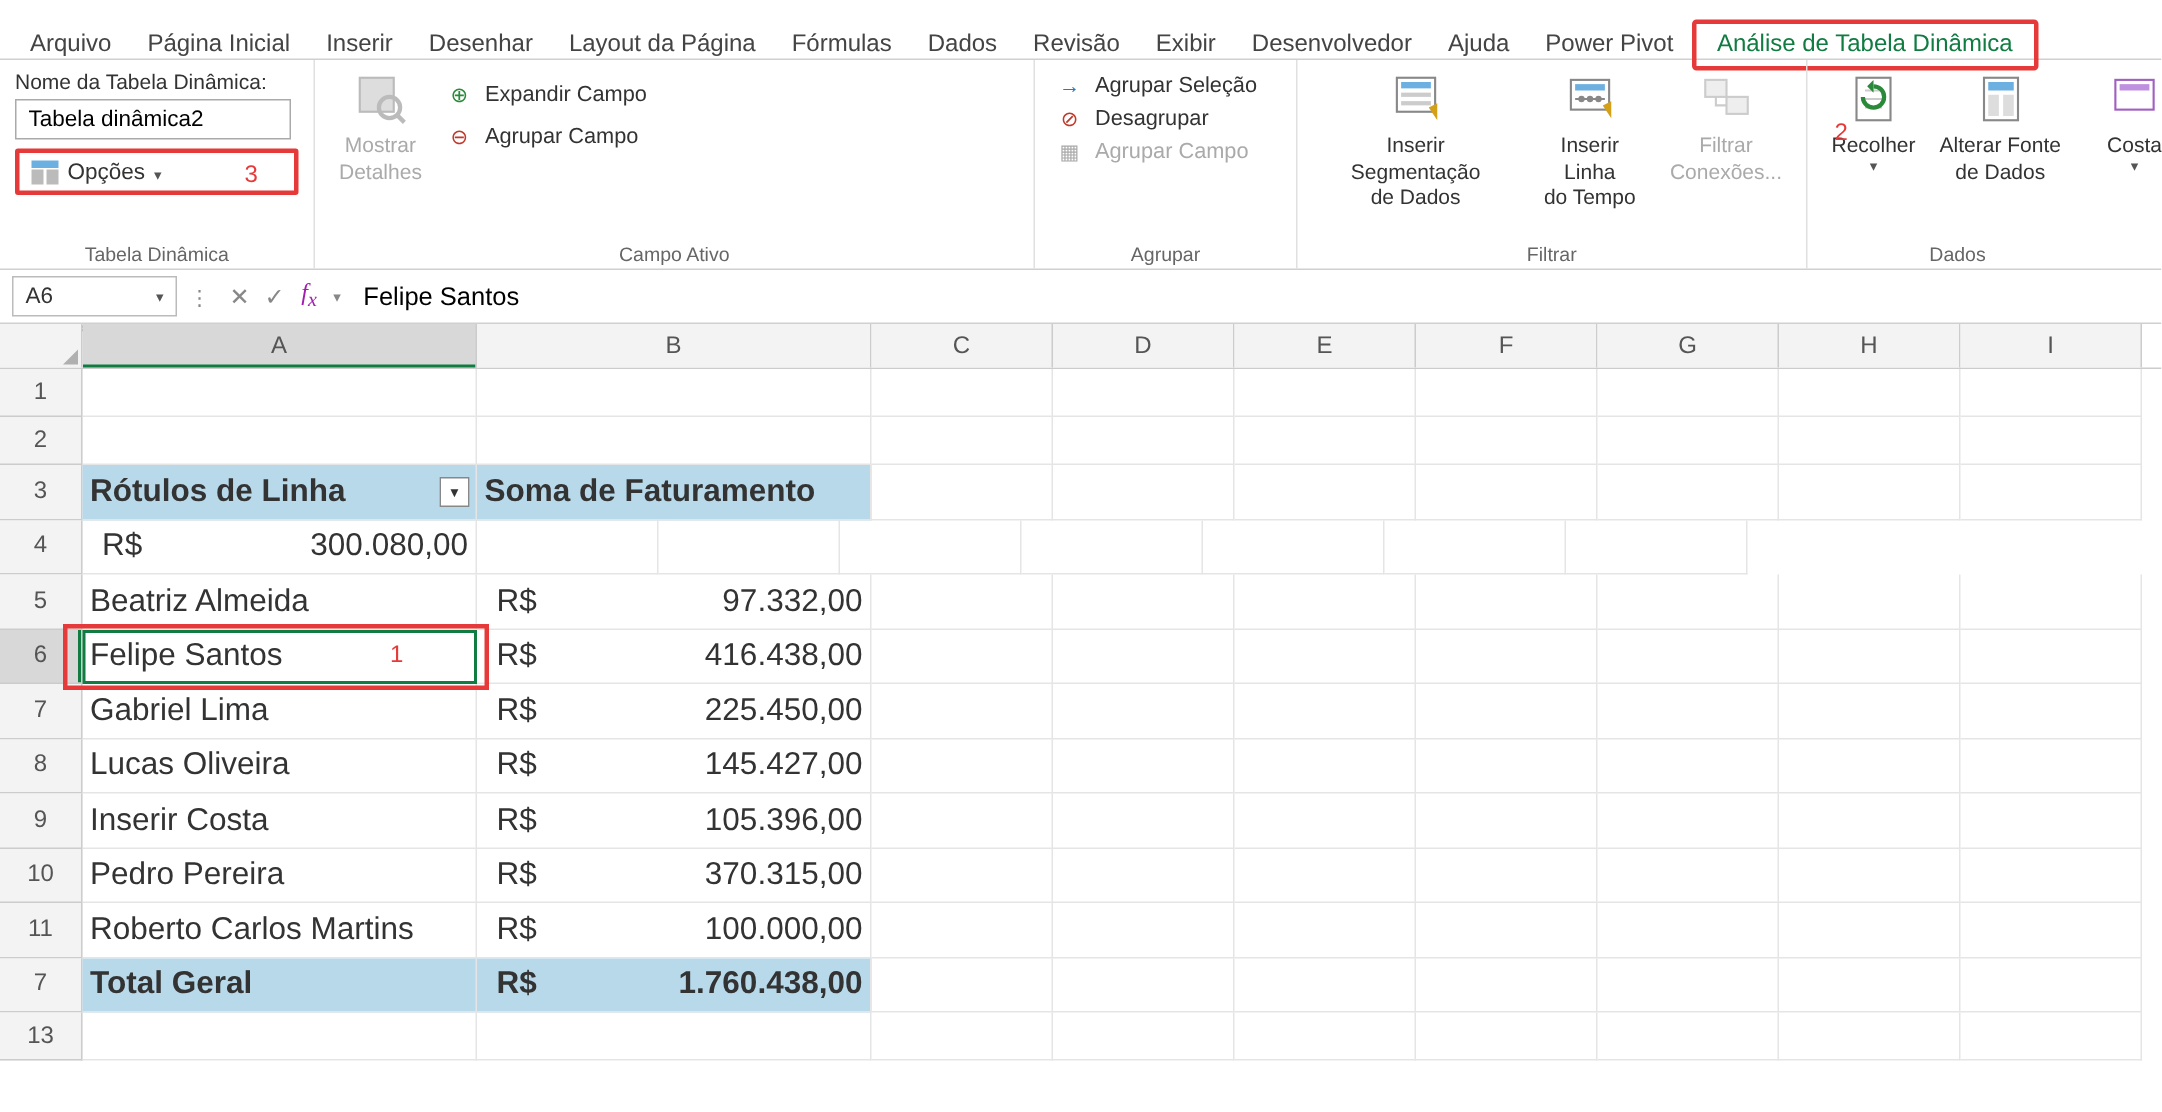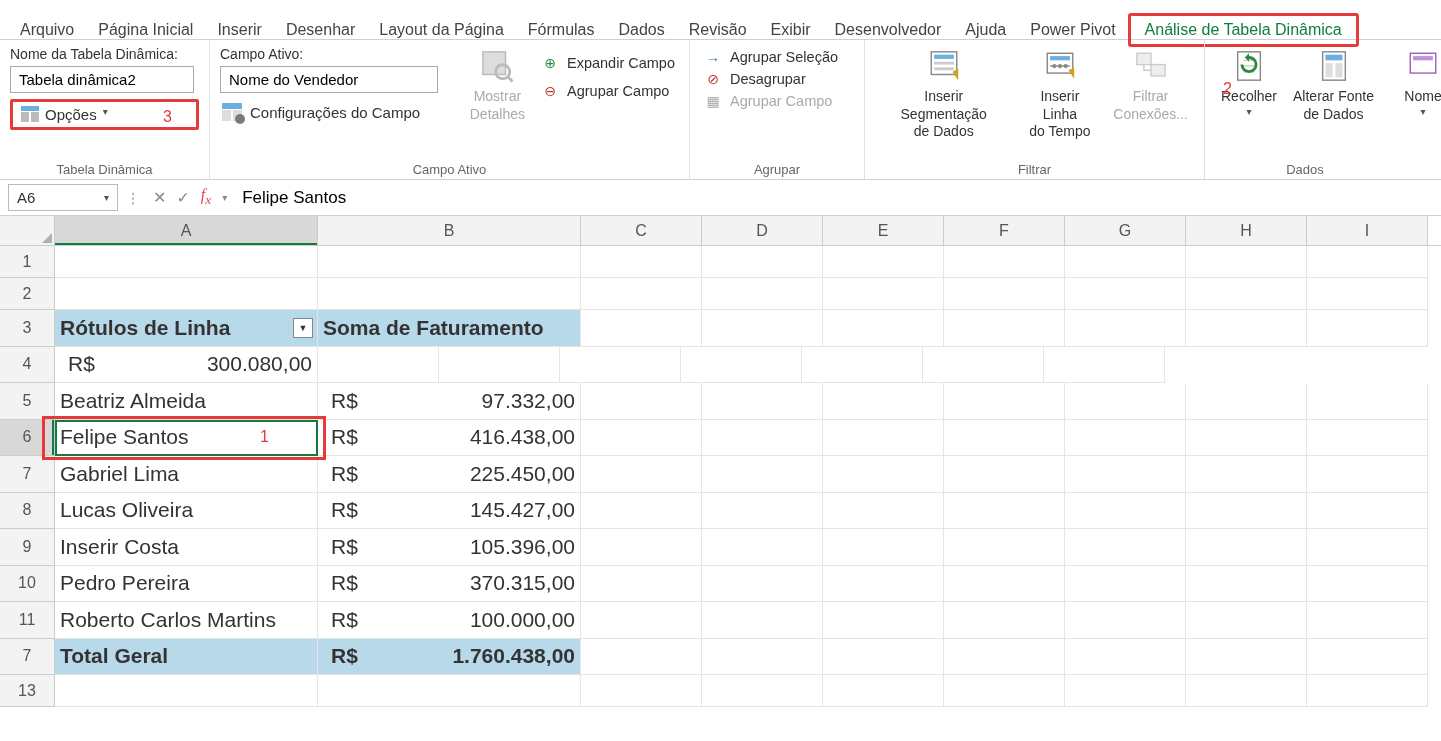--- a/index.html
+++ b/index.html
@@ -12,21 +12,21 @@
 
   
   .ribbon { display: flex; height: 140px; border-bottom: 1px solid #d0d0d0; }
   .ribbon-group { padding: 6px 10px 2px; border-right: 1px solid #e0e0e0; display: flex; flex-direction: column; position: relative; }
   .group-label { text-align: center; font-size: 13px; color: #666; padding-top: 4px; margin-top: auto; }
 
   .field-label { font-size: 14px; color: #333; margin-bottom: 4px; }
   .text-input { border: 1px solid #aaa; padding: 4px 8px; font-size: 15px; width: 184px; background: #fff; }
   .active-field-input { width: 218px; }
 
-  .options-btn { display: inline-flex; align-items: flex-start; gap: 6px; border: 3px solid #e63939; padding: 4px 8px; margin-top: 6px; border-radius: 2px; font-size: 15px; cursor: pointer; position: relative; }
+  .options-btn { display: inline-flex; align-items: flex-end; gap: 6px; border: 3px solid #e63939; padding: 4px 8px; margin-top: 6px; border-radius: 2px; font-size: 15px; cursor: pointer; position: relative; }
   .options-btn .icon-block { width: 18px; height: 16px; background: linear-gradient(#6bb0e0,#6bb0e0) 0 0/18px 5px no-repeat, linear-gradient(#bbb,#bbb) 0 6px/8px 10px no-repeat, linear-gradient(#bbb,#bbb) 10px 6px/8px 10px no-repeat; }
   .dropdown-arrow { font-size: 10px; color: #555; }
   .annot-red { color: #e63939; font-size: 16px; position: absolute; }
   .annot-3 { left: 163px; top: 68px; }
 
   .config-btn { display: inline-flex; align-items: center; gap: 8px; padding: 4px 2px; margin-top: 6px; font-size: 15px; cursor: pointer; }
   .config-btn .icon-block { width: 20px; height: 18px; position: relative; }
   .config-btn .icon-block::before { content: ""; position: absolute; inset: 0; background: linear-gradient(#6bb0e0,#6bb0e0) 0 0/20px 6px no-repeat, linear-gradient(#ddd,#ddd) 0 7px/9px 11px no-repeat, linear-gradient(#ddd,#ddd) 11px 7px/9px 11px no-repeat; }
   .config-btn .gear { position: absolute; right: -3px; bottom: -3px; width: 10px; height: 10px; border-radius: 50%; background: #7a7a7a; }
 
@@ -36,21 +36,21 @@
 
   .small-btn { display: flex; align-items: center; gap: 8px; padding: 3px 4px; font-size: 14.5px; cursor: pointer; white-space: nowrap; }
   .small-btn.disabled { color: #aaa; cursor: default; }
   .small-btn .ico { width: 18px; height: 16px; display: inline-flex; align-items: center; justify-content: center; font-size: 14px; }
 
   
   .formula-bar { display: flex; align-items: center; height: 36px; border-bottom: 1px solid #d0d0d0; padding: 0 8px; }
   .name-box { width: 110px; border: 1px solid #bbb; padding: 4px 8px; font-size: 15px; display: flex; justify-content: space-between; align-items: center; }
   .fb-sep { padding: 0 8px; color: #888; }
   .fb-btn { padding: 0 5px; color: #888; font-size: 16px; cursor: pointer; }
-  .fx { font-style: italic; font-family: 'Times New Roman', serif; font-size: 16px; color: #ef4444; padding: 0 6px; }
+  .fx { font-style: italic; font-family: 'Times New Roman', serif; font-size: 16px; color: #a21caf; padding: 0 6px; }
   .formula-input { flex: 1; border: none; outline: none; font-size: 17px; padding: 4px 10px; }
 
   
   .grid { position: relative; }
   .col-headers { display: flex; height: 30px; border-bottom: 1px solid #ccc; }
   .corner { width: 55px; border-right: 1px solid #ccc; background: #f3f3f3; position: relative; }
   .corner::after { content: ""; position: absolute; right: 2px; bottom: 2px; width: 0; height: 0; border-left: 10px solid transparent; border-bottom: 10px solid #b0b0b0; }
   .col-h { text-align: center; border-right: 1px solid #ccc; background: #f3f3f3; font-size: 16px; color: #555; display: flex; align-items: center; justify-content: center; }
   .col-A { width: 263px; background: #d8d8d8; }
   .col-B { width: 263px; }
@@ -111,30 +111,20 @@
       <span>Opções</span>
       <span class="dropdown-arrow">▾</span>
     </div>
     <span class="annot-red annot-3">3</span>
     <div class="group-label">Tabela Dinâmica</div>
     <span class="cursor-ptr">↖</span>
   </div>
 
   <div class="ribbon-group" style="width:480px;">
     <div style="display:flex; gap:6px;">
-      <div>
-        <div class="field-label">Campo Ativo:</div>
-        <input class="text-input active-field-input" value="Nome do Vendedor" style="">
-        <div class="config-btn">
-          <span class="icon-block">
-              <span class="gear"></span>
-            </span>
-          <span>Configurações do Campo</span>
-        </div>
-      </div>
       <div class="ribbon-button-v disabled">
         <div class="big-icon">
           <svg class="svg-icon" viewBox="0 0 24 24">
               <rect x="2" y="2" width="16" height="16" fill="#ddd" stroke="#bbb"></rect>
               <circle cx="16" cy="16" r="5" fill="none" stroke="#bbb" stroke-width="2"></circle>
               <line x1="19" y1="19" x2="23" y2="23" stroke="#bbb" stroke-width="2"></line>
             </svg>
         </div>
         <span style="white-space:pre-line;">Mostrar
 Detalhes</span>
@@ -245,21 +235,21 @@
   </div>
 
   <div class="ribbon-group" style="width:36px; border-right:none;">
     <div class="ribbon-button-v">
       <div class="big-icon">
         <svg class="svg-icon" viewBox="0 0 24 24">
             <rect x="3" y="3" width="18" height="14" fill="#fff" stroke="#a060c0"></rect>
             <rect x="5" y="5" width="14" height="3" fill="#c090e0"></rect>
           </svg>
       </div>
-      <span>Nome</span>
+      <span>Costa</span>
       <span class="dropdown-arrow">▾</span>
     </div>
   </div>
 
   <span class="annot-red annot-2">2</span>
 </div>
 
 <div class="formula-bar">
   <div class="name-box">
     <span>A6</span>

